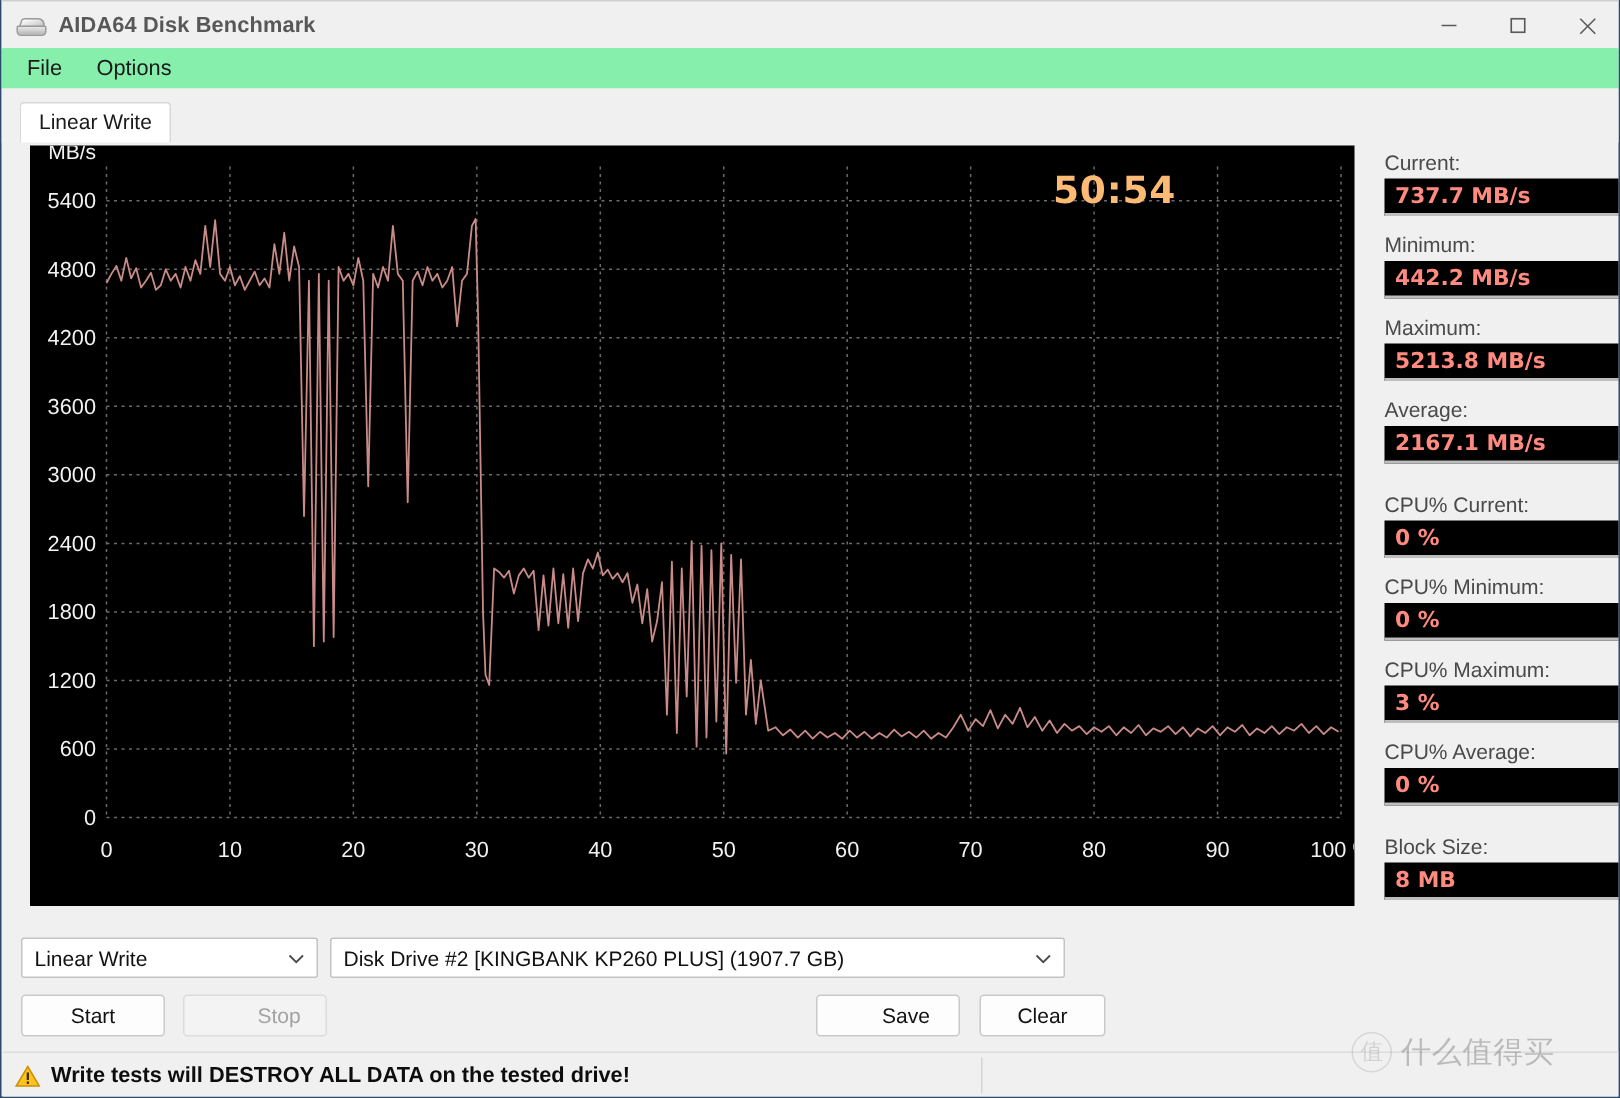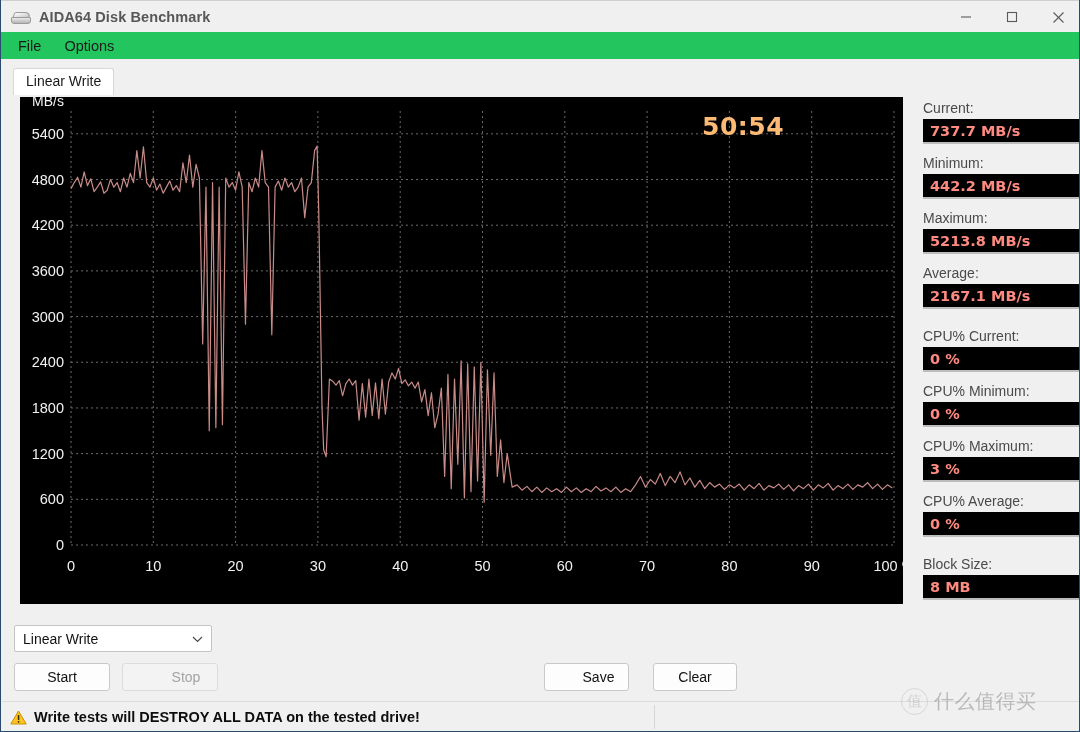--- a/index.html
+++ b/index.html
@@ -60,21 +60,21 @@
     width: 46px; height: 32px;
     display: flex; align-items: center; justify-content: center;
     color: #5a5a5a;
   }
   .win-btn svg { display:block; }
 
   
   .menubar {
     position: absolute; top: 32px; left: 0;
     width: 1080px; height: 27px;
-    background: #22c55e;
+    background: #86efac;
     display: flex; align-items: center;
   }
   .menu-item {
     font-size: 14.5px; color: #1a1a1a;
     padding: 3px 10px;
     margin-left: 3px;
   }
   .menu-item:first-child { margin-left: 7px; }
 
   
@@ -162,21 +162,21 @@
     height: 28px;
     background: #fdfdfd;
     border: 1px solid #c9c9c9;
     border-radius: 3px;
     display: flex; align-items: center; justify-content: center;
     font-size: 14px; color: #121212;
   }
   .btn.disabled { color: #a3a3a3; background: #f3f3f3; border-color: #dcdcdc; padding-left: 32px; }
   .btn-start { left: 13px;  top: 663px; width: 96px; }
   .btn-stop  { left: 121px; top: 663px; width: 96px; }
-  .btn-save  { left: 543px; top: 663px; width: 85px; padding-left: 24px; }
+  .btn-save  { left: 543px; top: 663px; width: 96px; padding-left: 24px; }
   .btn-clear { left: 652px; top: 663px; width: 84px; }
 
   
   .statusbar {
     position: absolute;
     left: 1px; top: 701px;
     width: 1077px; height: 30px;
     background: #f0f0f0;
     border-top: 1px solid #dcdcdc;
     display: flex; align-items: center;
@@ -348,20 +348,28 @@
 
   <div class="combo combo-mode">
     <span>Linear Write</span>
     <span class="chev">
       <svg width="11" height="7" viewBox="0 0 11 7">
           <polyline points="1,1 5.5,5.5 10,1" fill="none" stroke="currentColor" stroke-width="1.2"></polyline>
         </svg>
     </span>
   </div>
 
+  <div class="combo combo-drive">
+    <span>Disk Drive #2  [KINGBANK KP260 PLUS]  (1907.7 GB)</span>
+    <span class="chev">
+      <svg width="11" height="7" viewBox="0 0 11 7">
+          <polyline points="1,1 5.5,5.5 10,1" fill="none" stroke="currentColor" stroke-width="1.2"></polyline>
+        </svg>
+    </span>
+  </div>
 
   <div class="btn btn-start">Start</div>
   <div class="btn btn-stop disabled">Stop</div>
   <div class="btn btn-save">Save</div>
   <div class="btn btn-clear">Clear</div>
 
   <div class="statusbar">
     <div class="warn-icon">
       <svg width="17" height="15" viewBox="0 0 17 15">
         <polygon points="8.5,1 16.2,14 0.8,14" fill="#ffc321" stroke="#c99100" stroke-width="1"></polygon>

